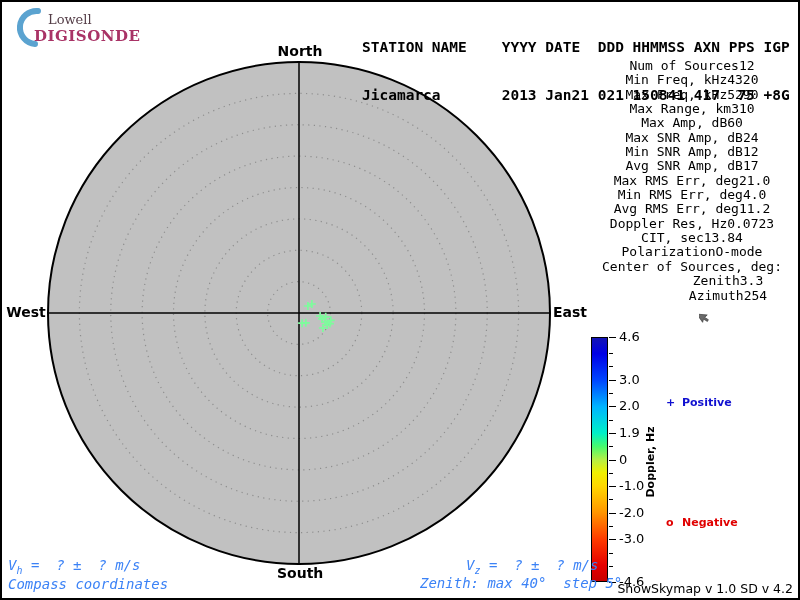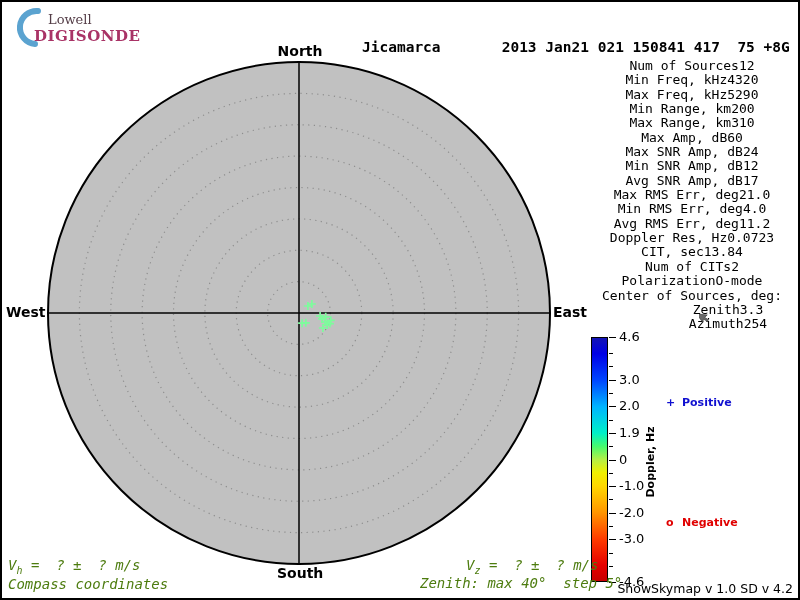--- a/index.html
+++ b/index.html
@@ -17,21 +17,21 @@
     font-weight:bold;font-size:15px;color:#a93366;letter-spacing:.5px;}
 
   
   .hdr{position:absolute;left:362px;top:7px;font-family:"DejaVu Sans Mono",monospace;
     font-weight:bold;font-size:14.5px;line-height:16px;white-space:pre;color:#000;z-index:5;}
 
   
   .compass{position:absolute;font-weight:bold;font-size:14px;color:#000;z-index:6;}
   #c-north{left:277px;top:43px;width:46px;text-align:center;}
   #c-south{left:277px;top:565px;width:46px;text-align:center;}
-  #c-west{left:6px;top:304px;width:40px;text-align:left;}
+  #c-west{left:6px;top:304px;width:40px;text-align:center;}
   #c-east{left:553px;top:304px;}
 
   
   #info-panel{position:absolute;left:593px;top:59px;width:198px;
     font-family:"DejaVu Sans Mono",monospace;font-size:13px;line-height:14.35px;z-index:5;}
   .info-row{display:flex;justify-content:center;white-space:pre;}
   .info-row.indent .lab{padding-left:72px;}
   .info-row .val{text-align:right;}
 
   
@@ -47,21 +47,21 @@
     transform:rotate(-90deg);font-weight:bold;font-size:11px;text-align:center;z-index:5;}
 
   
   .legend{position:absolute;font-weight:bold;font-size:11px;z-index:5;white-space:pre;}
   #legend-positive{left:666px;top:396px;}
   #legend-negative{left:666px;top:516px;}
   .legend .sym{display:inline-block;width:16px;}
 
   
   .foot{position:absolute;font-family:"DejaVu Sans Mono",monospace;font-size:14px;
-    font-style:oblique;white-space:pre;z-index:5;color:#4d7c0f;}
+    font-style:oblique;white-space:pre;z-index:5;color:#3b82f6;}
   #vh{left:8px;top:557px;}
   #coords-note{left:8px;top:576px;}
   #vz{left:466px;top:557px;}
   #zenith-note{left:420px;top:575px;}
   sub{font-size:10px;font-style:oblique;}
   #version{position:absolute;right:7px;top:581px;font-family:"DejaVu Sans",sans-serif;
     font-size:12.5px;font-style:normal;z-index:5;}
 
   
   #cursor{position:absolute;left:699px;top:310px;z-index:60;}
@@ -98,44 +98,43 @@
 
 <div class="logo">
   <svg width="40" height="42">
     <path d="M 30 5 A 16.5 16.5 0 1 0 27 38" fill="none" stroke="#5ba3d0" stroke-width="6" stroke-linecap="round"></path>
   </svg>
   <div class="lowell">Lowell</div>
   <div class="digisonde">DIGISONDE</div>
 </div>
 
 <div class="hdr">
+  <div>STATION NAME    YYYY DATE  DDD HHMMSS AXN PPS IGP</div>
   <div>Jicamarca       2013 Jan21 021 150841 417  75 +8G</div>
 </div>
 
 <div class="compass" id="c-north">North</div>
 <div class="compass" id="c-south">South</div>
 <div class="compass" id="c-west">West</div>
 <div class="compass" id="c-east">East</div>
 
 <div id="info-panel">
     <div class="info-row"><span class="lab">Num of Sources</span><span class="val">12</span></div>
     <div class="info-row"><span class="lab">Min Freq, kHz</span><span class="val">4320</span></div>
     <div class="info-row"><span class="lab">Max Freq, kHz</span><span class="val">5290</span></div>
-    <div class="info-row"><span class="lab">Min Range, km</span><span class="val">200</span></div>
     <div class="info-row"><span class="lab">Max Range, km</span><span class="val">310</span></div>
     <div class="info-row"><span class="lab">Max Amp, dB</span><span class="val">60</span></div>
     <div class="info-row"><span class="lab">Max SNR Amp, dB</span><span class="val">24</span></div>
     <div class="info-row"><span class="lab">Min SNR Amp, dB</span><span class="val">12</span></div>
     <div class="info-row"><span class="lab">Avg SNR Amp, dB</span><span class="val">17</span></div>
     <div class="info-row"><span class="lab">Max RMS Err, deg</span><span class="val">21.0</span></div>
     <div class="info-row"><span class="lab">Min RMS Err, deg</span><span class="val">4.0</span></div>
     <div class="info-row"><span class="lab">Avg RMS Err, deg</span><span class="val">11.2</span></div>
     <div class="info-row"><span class="lab">Doppler Res, Hz</span><span class="val">0.0723</span></div>
     <div class="info-row"><span class="lab">CIT, sec</span><span class="val">13.84</span></div>
-    <div class="info-row"><span class="lab">Num of CITs</span><span class="val">2</span></div>
     <div class="info-row"><span class="lab">Polarization</span><span class="val">O-mode</span></div>
     <div class="info-row"><span class="lab">Center of Sources, deg:</span><span class="val"></span></div>
     <div class="info-row indent"><span class="lab">Zenith</span><span class="val">3.3</span></div>
     <div class="info-row indent"><span class="lab">Azimuth</span><span class="val">254</span></div>
   </div>
 
 <svg id="cursor" width="12" height="14">
   <path d="M1 0 L1 10 L3.6 7.8 L5.4 12 L7.2 11.1 L5.5 7.2 L9 6.6 Z" fill="#6a6a6a" stroke="#333" stroke-width="0.6" transform="rotate(-35 6 7)"></path>
 </svg>
 

